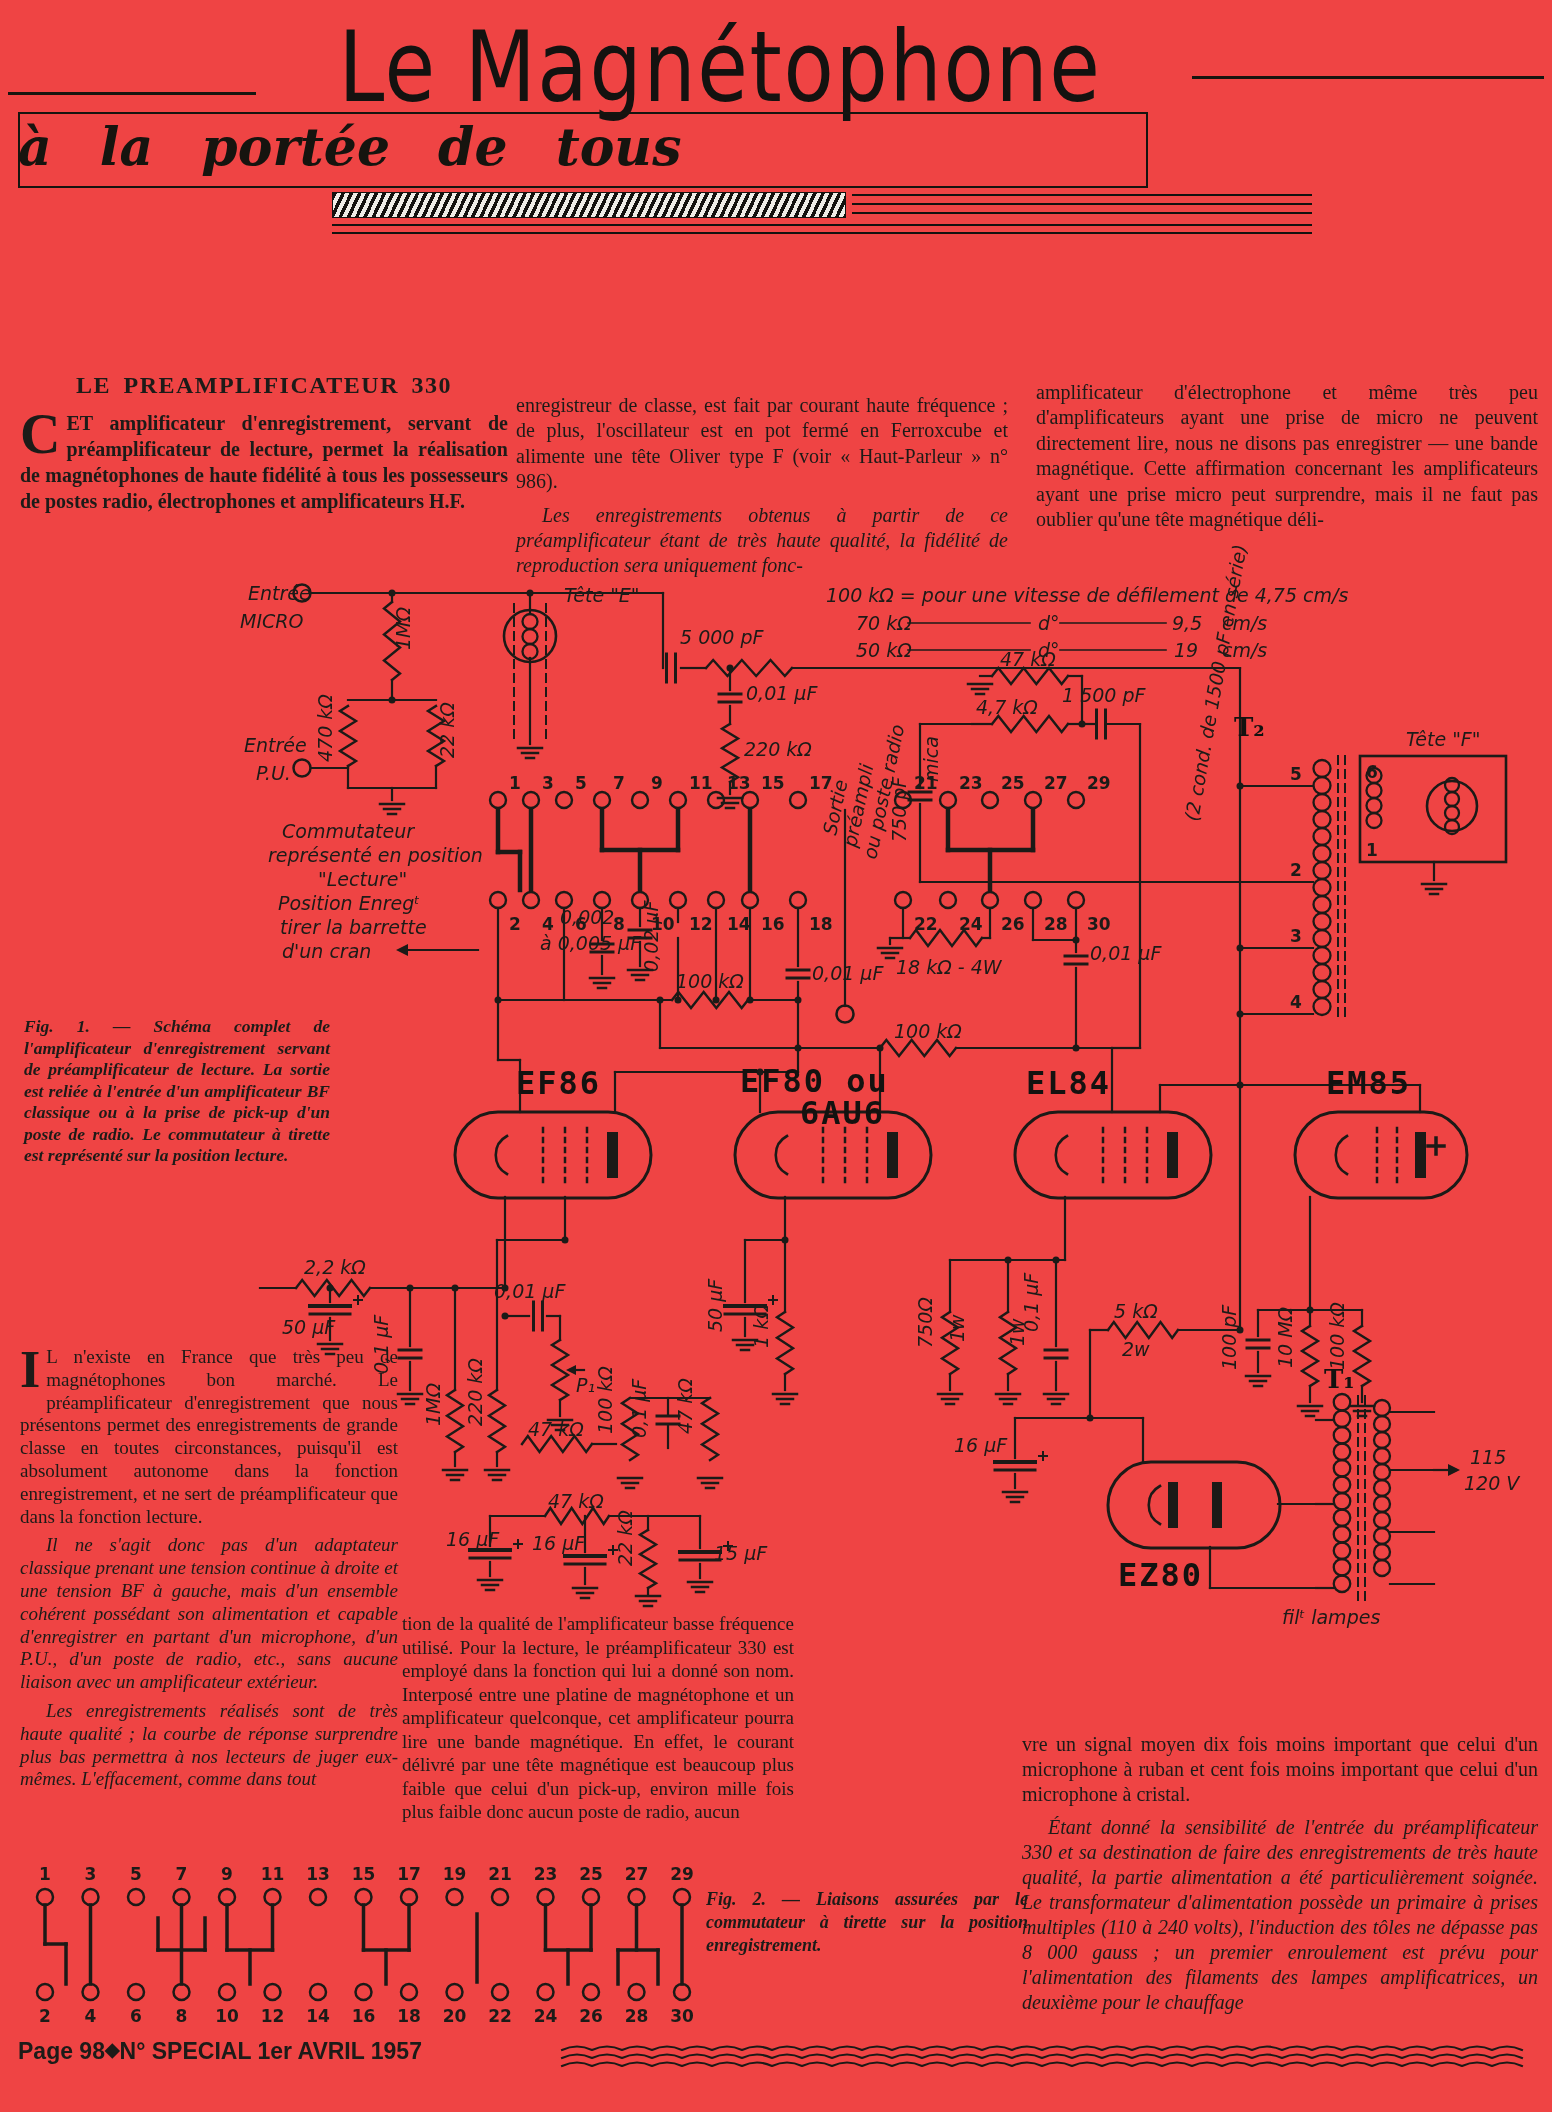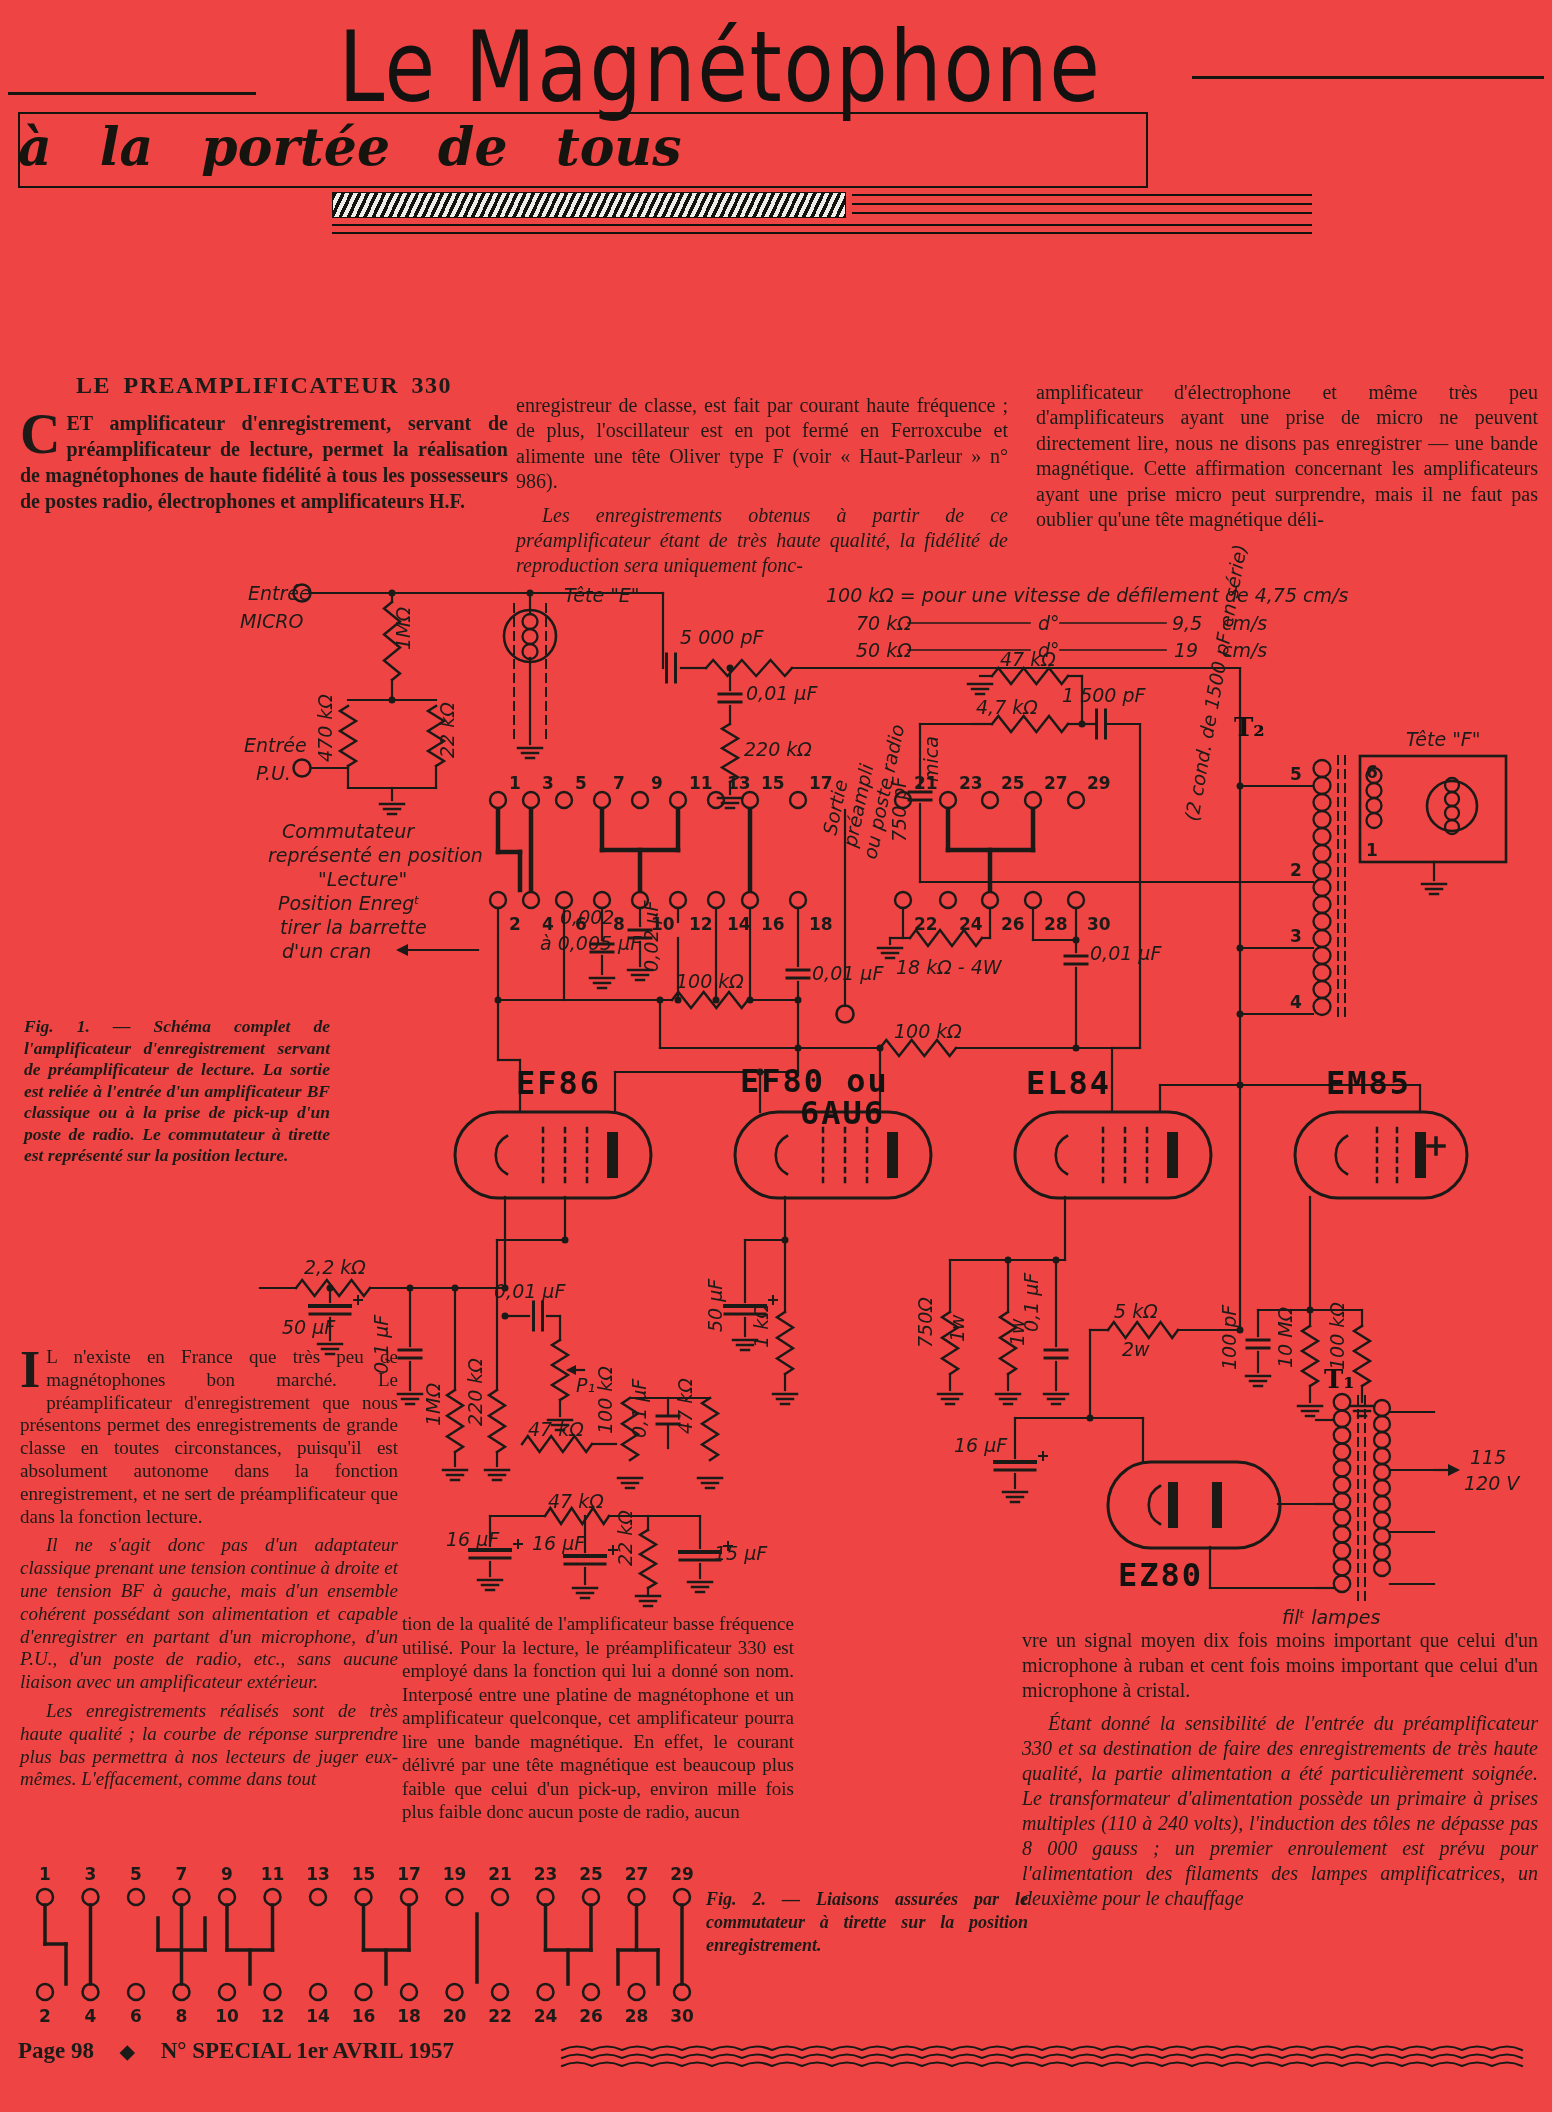--- a/index.html
+++ b/index.html
@@ -26,30 +26,30 @@
   .colhead{left:20px;top:372px;width:488px;text-align:center;font-weight:700;
            font-size:24px;letter-spacing:1.5px;word-spacing:5px;}
   .col{text-align:justify;}
   .col p{margin:0 0 8px 0;}
   .c1{left:20px;top:410px;width:488px;font-size:20px;line-height:26px;font-weight:700;}
   .c2{left:516px;top:380px;width:492px;font-size:20px;line-height:25.4px;margin-top:13px;}
   .c3{left:1036px;top:380px;width:502px;font-size:20px;line-height:25.4px;}
   .bl{left:20px;top:1346px;width:378px;font-size:19px;line-height:22.8px;}
   .bl p{margin:0 0 6px 0;}
   .bm{left:402px;top:1612px;width:392px;font-size:19px;line-height:23.5px;}
-  .br{left:1022px;top:1628px;width:516px;font-size:20px;line-height:25px;}
+  .br{left:1022px;top:1732px;width:516px;font-size:20px;line-height:25px;}
   .indent{text-indent:26px;font-style:italic;}
   .dc{float:left;font-weight:700;font-size:56px;line-height:44px;padding:2px 6px 0 0;}
   
   .figcap{font-family:"Liberation Serif",serif;font-style:italic;font-weight:700;
           font-size:17.5px;line-height:21.5px;text-align:justify;}
   .cap1{left:24px;top:1016px;width:306px;}
   .cap2{left:706px;top:1888px;width:322px;font-size:18px;line-height:23px;}
-  .footer{left:18px;top:2038px;width:1526px;display:flex;align-items:center;gap:26px;
-          font-family:Liberation Serif, serif;font-weight:700;font-size:23px;}
+  .footer{left:18px;top:2038px;width:1526px;display:flex;
+          font-family:Liberation Sans, sans-serif;font-weight:700;font-size:23px;}
   .footer .dia{font-size:19px;}
   
   svg.schem{position:absolute;left:0;top:0;width:1552px;height:2112px;pointer-events:none;}
   .st{stroke:#1c1a17;fill:none;stroke-linecap:square;}
   .lbl-h{font:italic 19px "DejaVu Sans",sans-serif;fill:#1d1b18;}
   .lbl-tube{font:700 32px "DejaVu Sans Mono",monospace;fill:#141210;letter-spacing:2px;}
   .lbl-big{font:700 26px "DejaVu Serif",serif;fill:#141210;}
   .lbl-num{font:700 17px "DejaVu Sans",sans-serif;fill:#1d1b18;}
   .mid{text-anchor:middle;}
 </style>

